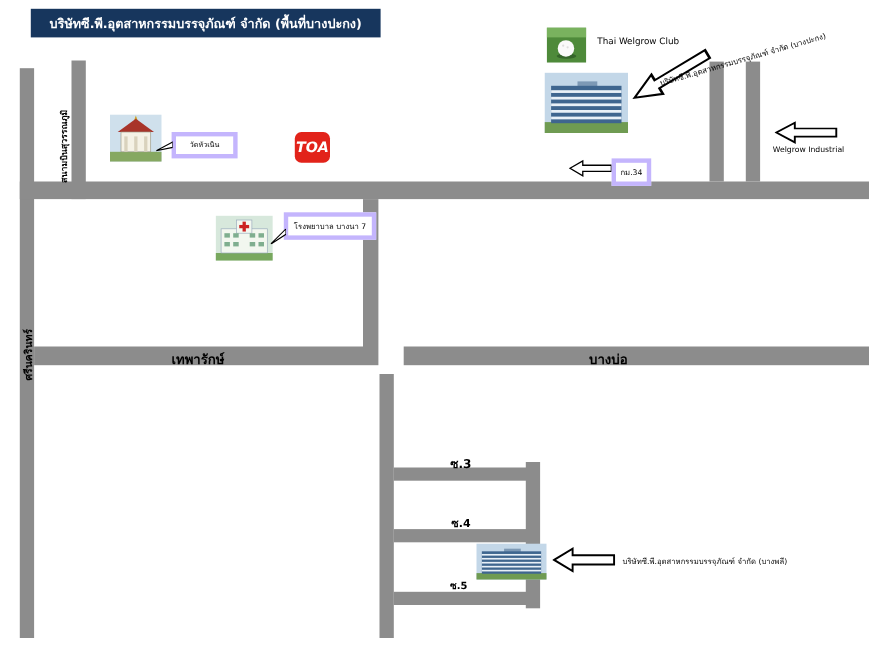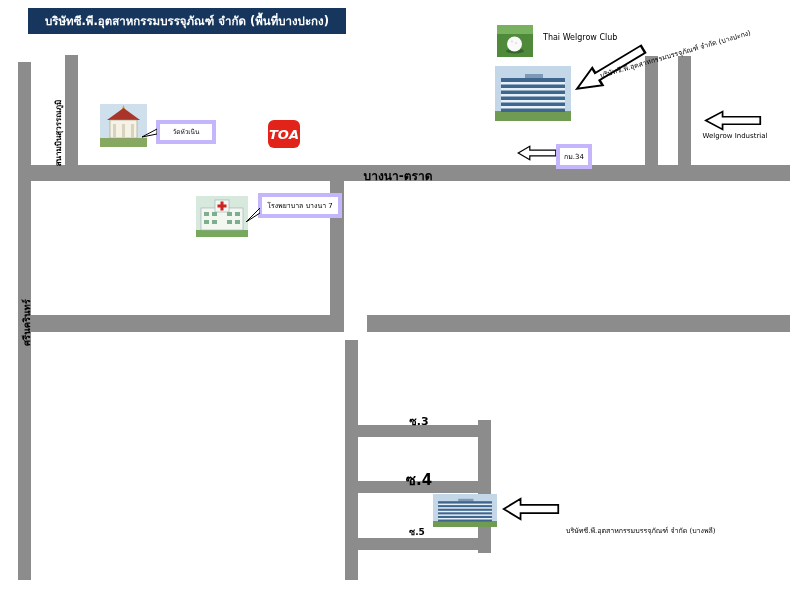--- a/index.html
+++ b/index.html
@@ -33,25 +33,26 @@
   <div class="road" style="left:678px;top:56px;width:13px;height:109px"></div>
   <div class="road" style="left:330px;top:181px;width:14px;height:151px"></div>
   <div class="road" style="left:31px;top:315px;width:299px;height:17px"></div>
   <div class="road" style="left:367px;top:315px;width:423px;height:17px"></div>
   <div class="road" style="left:345px;top:340px;width:13px;height:240px"></div>
   <div class="road" style="left:358px;top:425px;width:121px;height:12px"></div>
   <div class="road" style="left:358px;top:481px;width:121px;height:12px"></div>
   <div class="road" style="left:358px;top:538px;width:121px;height:12px"></div>
   <div class="road" style="left:478px;top:420px;width:13px;height:133px"></div>
 
-  <div class="rlabel" style="left:338px;top:166px;width:120px">บางนา-ตราด</div>
+  <div class="rlabel" style="left:120px;top:317px;width:120px">เทพารักษ์</div>
+  <div class="rlabel" style="left:493px;top:317px;width:120px">บางบ่อ</div>
   <div class="vlabel" style="left:-10px;top:316px;width:70px;height:13px;font-size:9.5px">ศรีนครินทร์</div>
   <div class="vlabel" style="left:10px;top:127px;width:95px;height:12px;font-size:8px">สนามบินสุวรรณภูมิ</div>
   <div class="rlabel" style="left:399px;top:412px;width:40px;font-size:11px">ซ.3</div>
-  <div class="rlabel" style="left:399px;top:468px;width:40px;font-size:15px">ซ.4</div>
+  <div class="rlabel" style="left:399px;top:468px;width:40px;font-size:10px">ซ.4</div>
   <div class="rlabel" style="left:397px;top:525px;width:40px;font-size:9px">ซ.5</div>
 
   <div class="photo" style="left:497px;top:25px;width:36px;height:32px">
     <svg viewBox="0 0 36 32" preserveAspectRatio="none">
       <rect width="36" height="32" fill="#4e8a3a"></rect>
       <rect width="36" height="9" fill="#79b25e"></rect>
       <ellipse cx="18" cy="26" rx="9" ry="2.5" fill="#35652a"></ellipse>
       <circle cx="17.5" cy="19" r="7.5" fill="#fafafa"></circle>
       <circle cx="15" cy="16.5" r="1" fill="#ddd"></circle>
       <circle cx="19" cy="18" r="1" fill="#ddd"></circle>
@@ -149,15 +150,15 @@
       <rect x="6" y="28" width="64" height="2.5" fill="#e8f0f7"></rect>
       <rect x="6" y="34" width="64" height="2.5" fill="#e8f0f7"></rect>
       <rect x="6" y="40" width="64" height="2.5" fill="#e8f0f7"></rect>
     </svg>
   </div>
   <div class="arrow" style="left:502px;top:497px;width:58px;height:24px">
     <svg viewBox="0 0 100 40" preserveAspectRatio="none">
         <polygon points="3,20 32,3 32,13 97,13 97,27 32,27 32,37"></polygon>
       </svg>
   </div>
-  <div class="freetext" style="left:566px;top:525px;font-size:7px">บริษัทซี.พี.อุตสาหกรรมบรรจุภัณฑ์ จำกัด (บางพลี)</div>
+  <div class="freetext" style="left:566px;top:505px;font-size:7px">บริษัทซี.พี.อุตสาหกรรมบรรจุภัณฑ์ จำกัด (บางพลี)</div>
 
 </div>
 
 </body></html>

